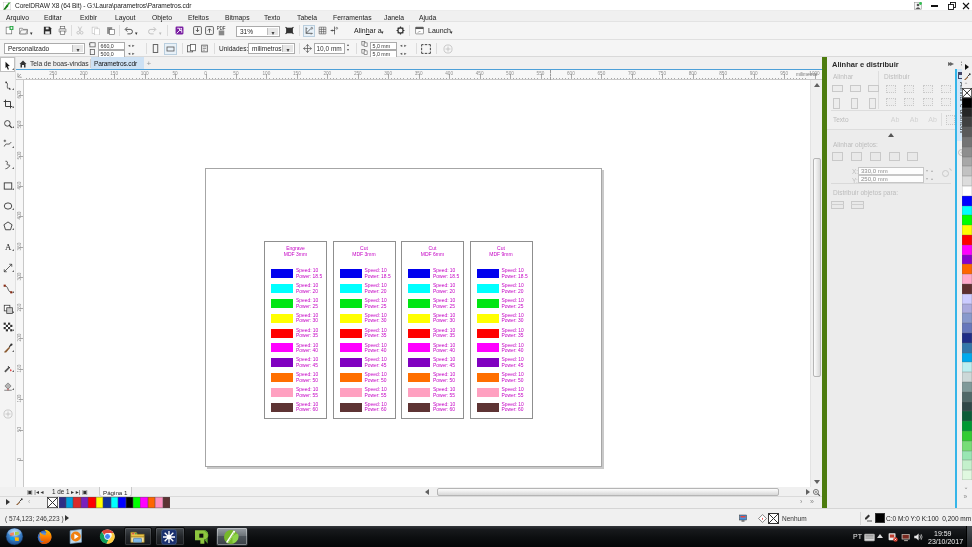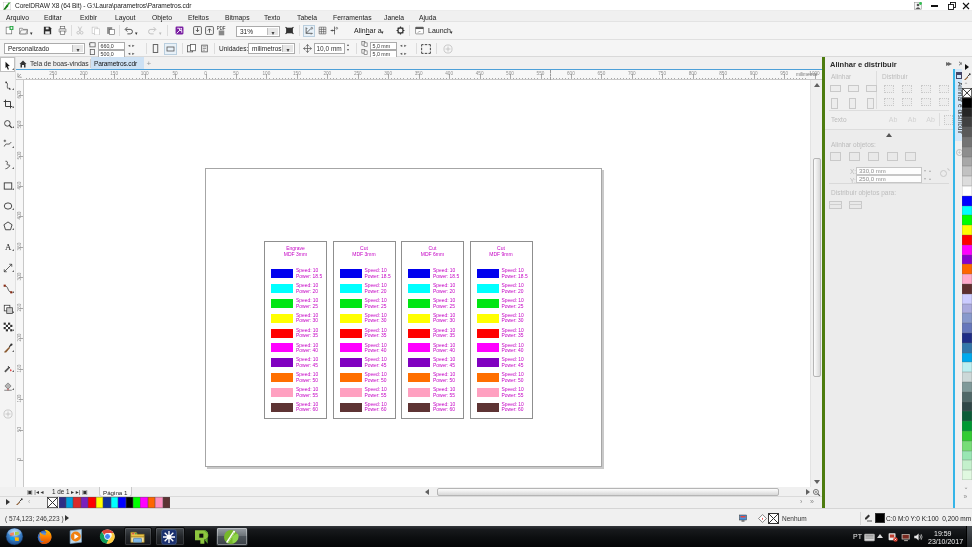--- a/index.html
+++ b/index.html
@@ -906,21 +906,21 @@
       <div class="abs" style="left:118.10px;top:0px;width:7.5px;height:11px;background:#0000ff;box-shadow:inset 0 0 0 0.5px rgba(80,80,80,.6);"></div>
       <div class="abs" style="left:125.55px;top:0px;width:7.5px;height:11px;background:#000000;box-shadow:inset 0 0 0 0.5px rgba(80,80,80,.6);"></div>
       <div class="abs" style="left:133.00px;top:0px;width:7.5px;height:11px;background:#00ff00;box-shadow:inset 0 0 0 0.5px rgba(80,80,80,.6);"></div>
       <div class="abs" style="left:140.45px;top:0px;width:7.5px;height:11px;background:#ff00ff;box-shadow:inset 0 0 0 0.5px rgba(80,80,80,.6);"></div>
       <div class="abs" style="left:147.90px;top:0px;width:7.5px;height:11px;background:#ff6600;box-shadow:inset 0 0 0 0.5px rgba(80,80,80,.6);"></div>
       <div class="abs" style="left:155.35px;top:0px;width:7.5px;height:11px;background:#ff8fc0;box-shadow:inset 0 0 0 0.5px rgba(80,80,80,.6);"></div>
       <div class="abs" style="left:162.80px;top:0px;width:7.5px;height:11px;background:#5c3333;box-shadow:inset 0 0 0 0.5px rgba(80,80,80,.6);"></div>
       <div class="abs" style="left:800px;top:1px;font-size:7px;color:#888;">›</div>
       <div class="abs" style="left:810px;top:1px;font-size:7px;color:#888;">»</div>
     </div>
-    <div class="abs" style="left:822px;top:57px;width:140px;height:451px;background:#f0f0f0;border-left:3px solid #4d7c0f;text-decoration:underline;">
+    <div class="abs" style="left:822px;top:57px;width:140px;height:451px;background:#f0f0f0;border-left:5px solid #4d7c0f;text-decoration:underline;">
       <div class="abs" style="left:5px;top:3px;font-size:7.5px;font-weight:bold;color:#2b2b2b;">Alinhar e distribuir</div>
       <div class="abs" style="left:121px;top:2px;font-size:8px;color:#666;letter-spacing:-2px;">▸▸</div>
       <div class="abs" style="left:133px;top:2.5px;font-size:7px;color:#666;">✕</div>
       <div class="abs" style="left:0;top:12px;width:128px;height:439px;background:#f0f0f0;">
         <div class="dk-lbl" style="left:6px;top:3.5px;">Alinhar</div>
         <div class="dk-lbl" style="left:57px;top:3.5px;">Distribuir</div>
         <div class="abs" style="left:51px;top:2px;width:1px;height:38px;background:#dddddd;"></div>
         <div class="dkic" style="left:5px;top:16px;width:11px;height:7px;"></div>
         <div class="dkic" style="left:6px;top:28.5px;width:7px;height:11px;"></div>
         <div class="dkic" style="left:23px;top:16px;width:11px;height:7px;"></div>

